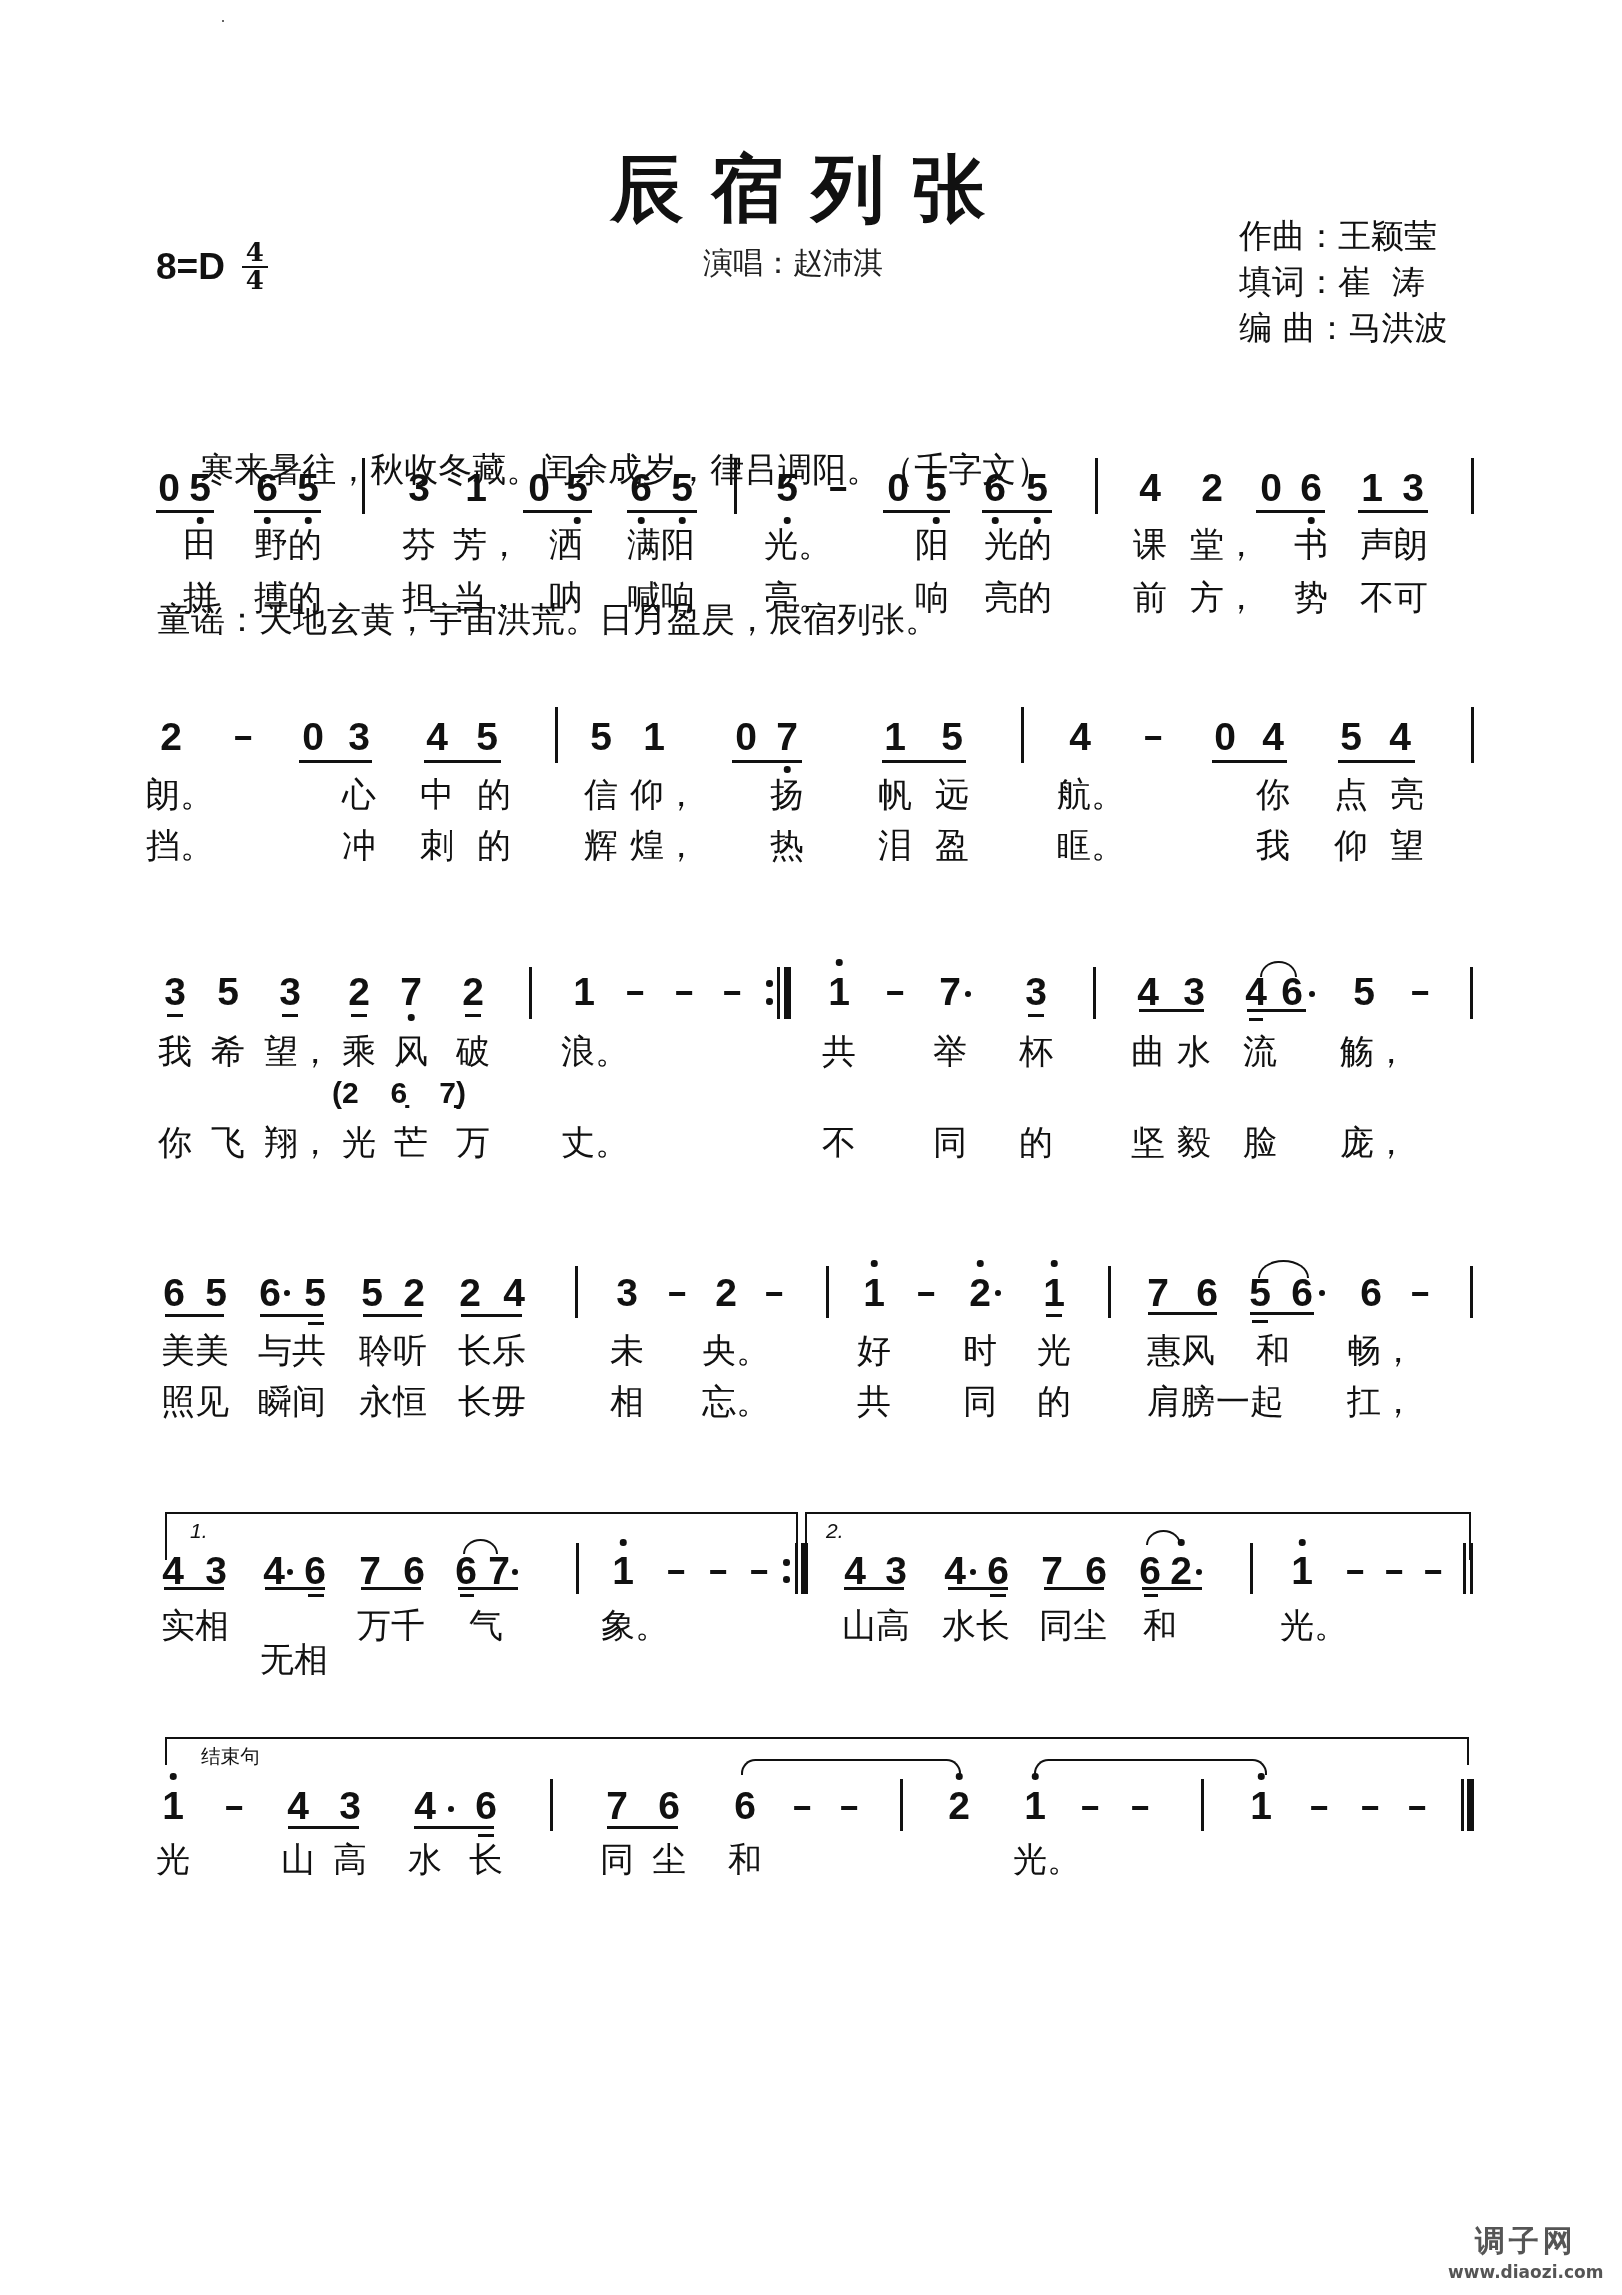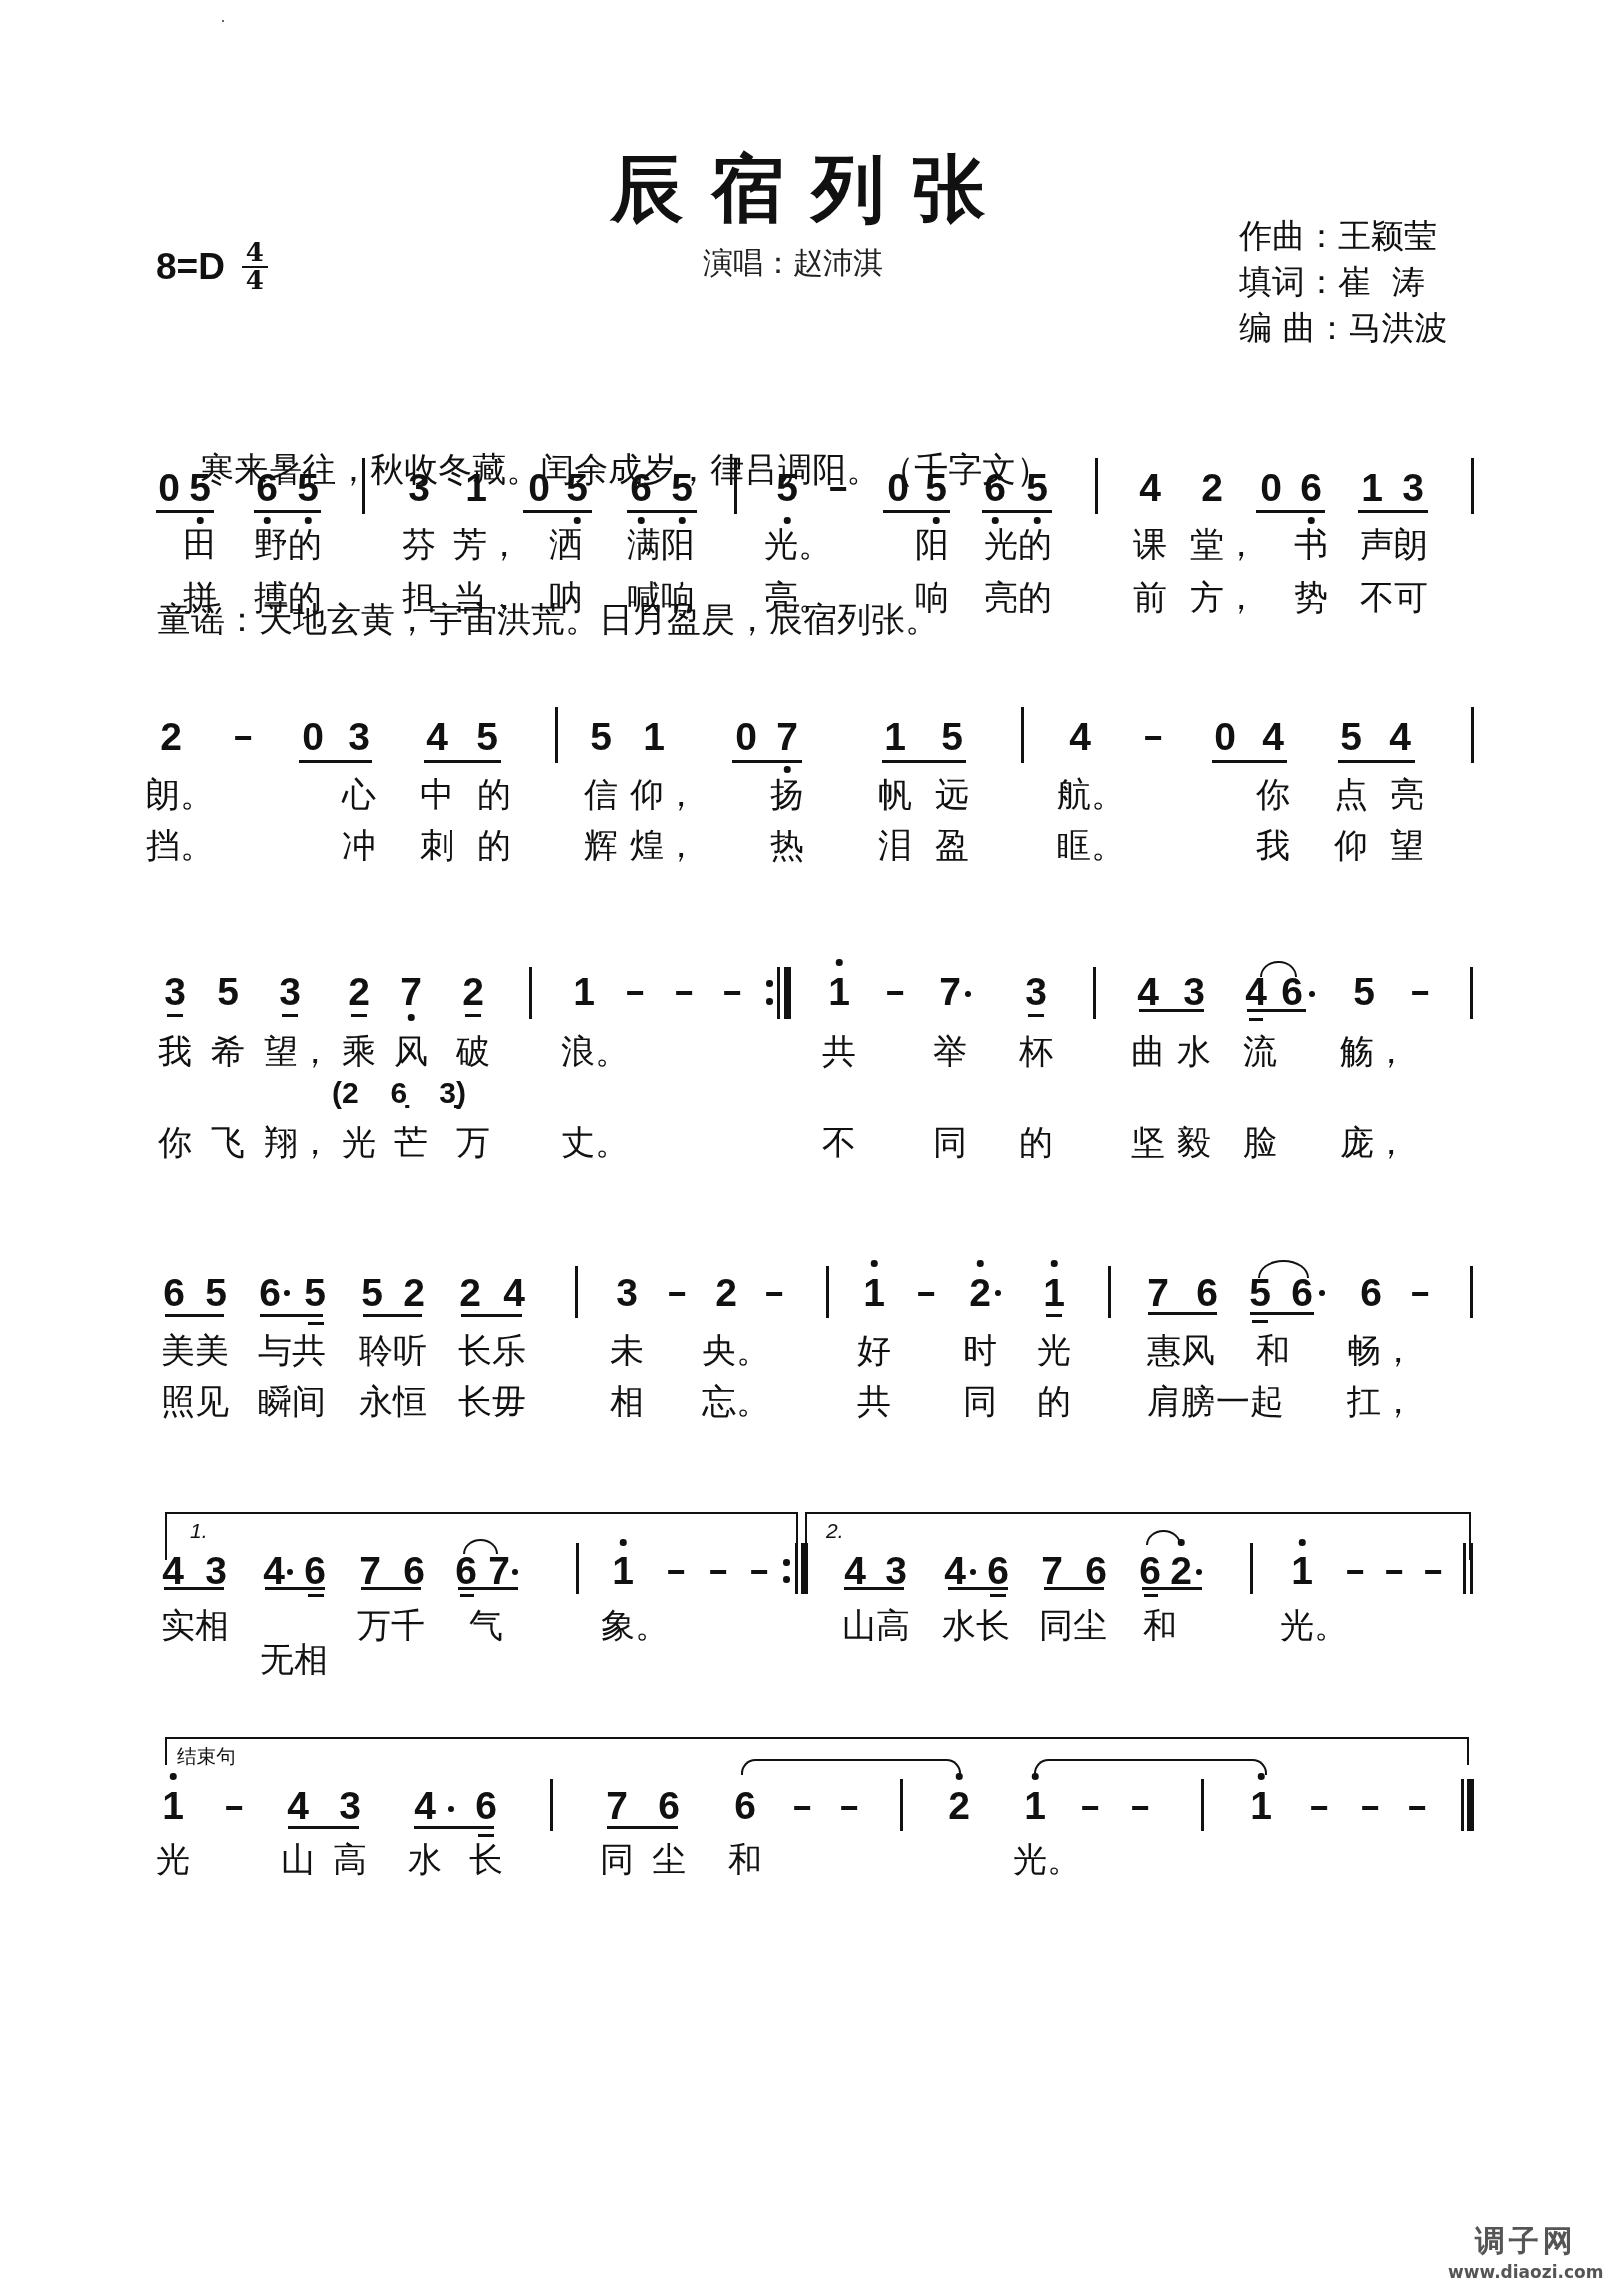--- a/index.html
+++ b/index.html
@@ -260,21 +260,21 @@
   <div class="lyric" style="left:473px;top:1029px">破</div>
   <div class="lyric" style="left:595px;top:1029px">浪。</div>
   <div class="lyric" style="left:839px;top:1029px">共</div>
   <div class="lyric" style="left:950px;top:1029px">举</div>
   <div class="lyric" style="left:1036px;top:1029px">杯</div>
   <div class="lyric" style="left:1148px;top:1029px">曲</div>
   <div class="lyric" style="left:1194px;top:1029px">水</div>
   <div class="lyric" style="left:1260px;top:1029px">流</div>
   <div class="lyric" style="left:1374px;top:1029px">觞，</div>
 
-  <div class="lyricL" style="left:332px;top:1076px;font-family:'Liberation Sans',sans-serif;font-weight:bold;font-size:30px;word-spacing:23.6px">(2 6̣ 3̣)</div>
+  <div class="lyricL" style="left:332px;top:1076px;font-family:'Liberation Sans',sans-serif;font-weight:bold;font-size:30px;word-spacing:23.6px">(2 6̣ 7̣)</div>
 
   <div class="lyric" style="left:175px;top:1120px">你</div>
   <div class="lyric" style="left:228px;top:1120px">飞</div>
   <div class="lyric" style="left:298px;top:1120px">翔，</div>
   <div class="lyric" style="left:359px;top:1120px">光</div>
   <div class="lyric" style="left:411px;top:1120px">芒</div>
   <div class="lyric" style="left:473px;top:1120px">万</div>
   <div class="lyric" style="left:595px;top:1120px">丈。</div>
   <div class="lyric" style="left:839px;top:1120px">不</div>
   <div class="lyric" style="left:950px;top:1120px">同</div>
@@ -438,21 +438,21 @@
   <div class="lyric" style="left:1073px;top:1603px">同尘</div>
   <div class="lyric" style="left:1160px;top:1603px">和</div>
   <div class="lyric" style="left:1314px;top:1603px">光。</div>
 </div>
 
 <div class="system" style="top:0">
   <div class="bracket" style="left:165px;top:1737px;width:1304px;height:33px">
       <span class="l" style="height:26px"></span>
       <span class="r" style="height:26px"></span>
     </div>
-  <div class="volta-label" style="left:177px;top:1743px;font-size:19.6px;font-style:normal;font-family:'DejaVu Sans',sans-serif">结束句</div>
+  <div class="volta-label" style="left:201px;top:1743px;font-size:19.6px;font-style:normal;font-family:'DejaVu Sans',sans-serif">结束句</div>
 
   <div class="note" style="left:173px;top:1786px">1</div>
     <div class="dot" style="left:173px;top:1773px"></div>
   <div class="dash" style="left:234px;top:1806px"></div>
   <div class="note" style="left:298px;top:1786px">4</div>
   <div class="note" style="left:350px;top:1786px">3</div>
   <div class="ul" style="left:288px;top:1826px;width:71px"></div>
   <div class="note" style="left:425px;top:1786px">4</div>
     <div class="aug" style="left:448px;top:1806px"></div>
   <div class="note" style="left:486px;top:1786px">6</div>

